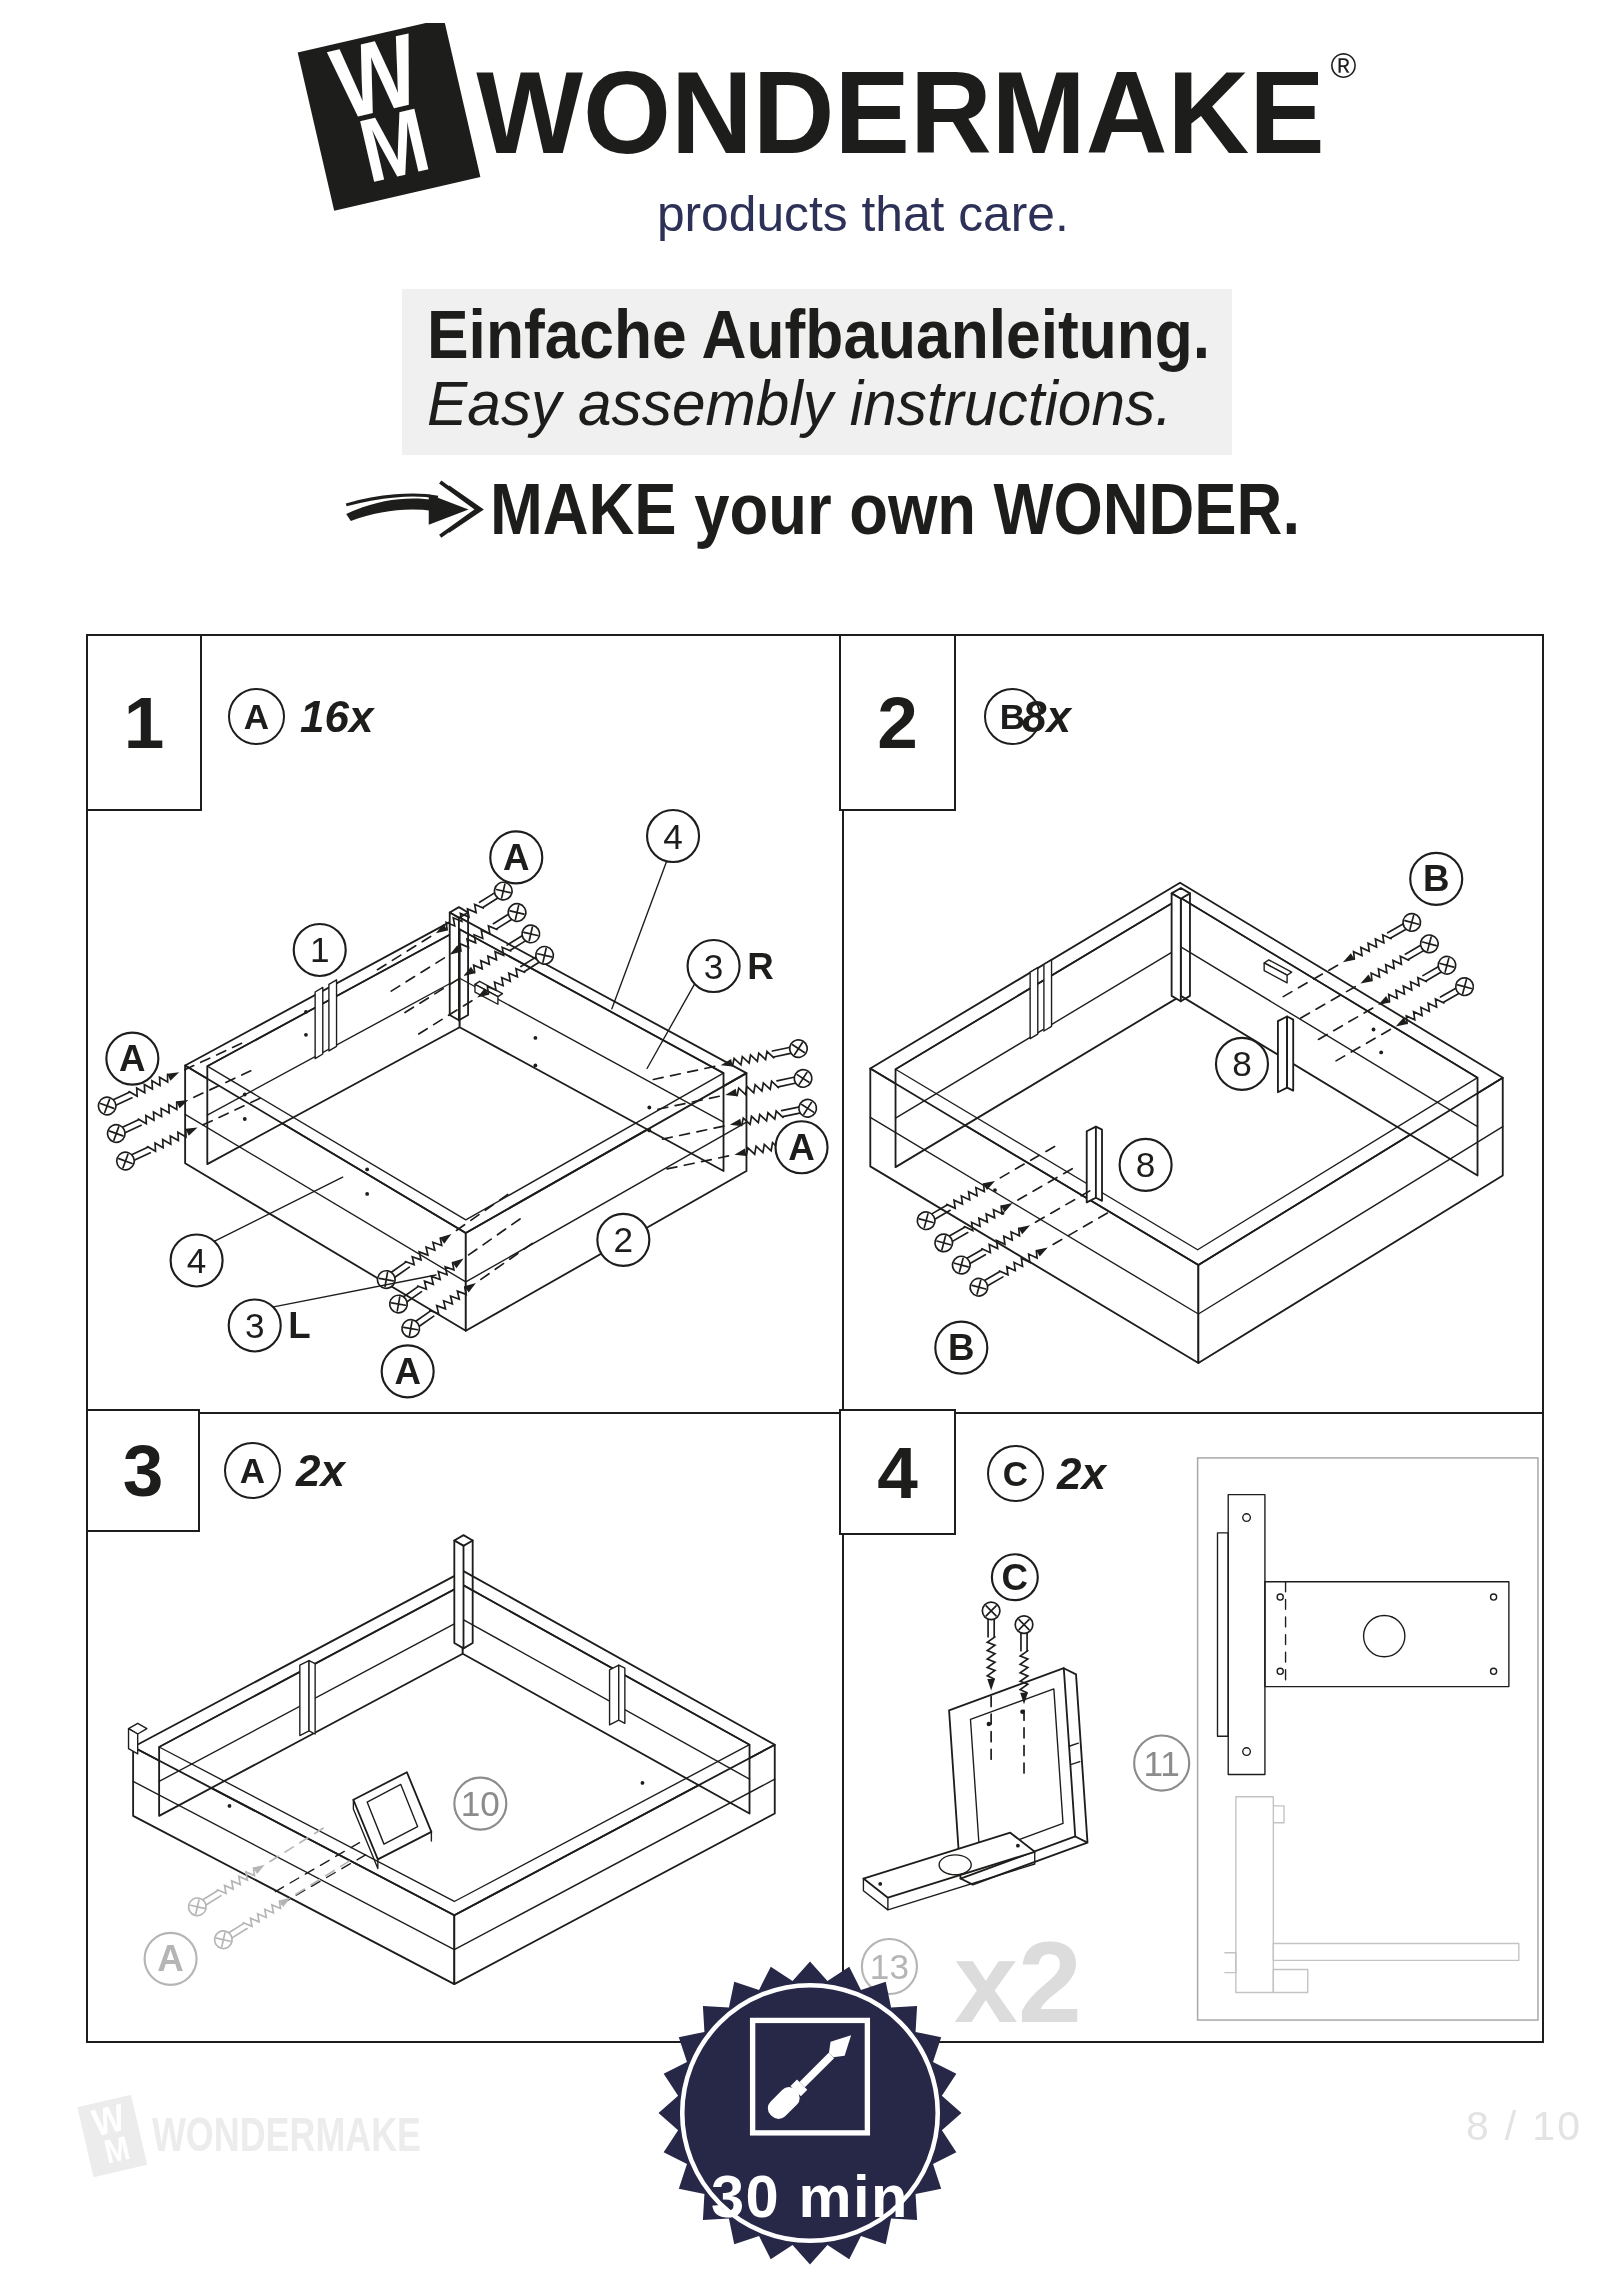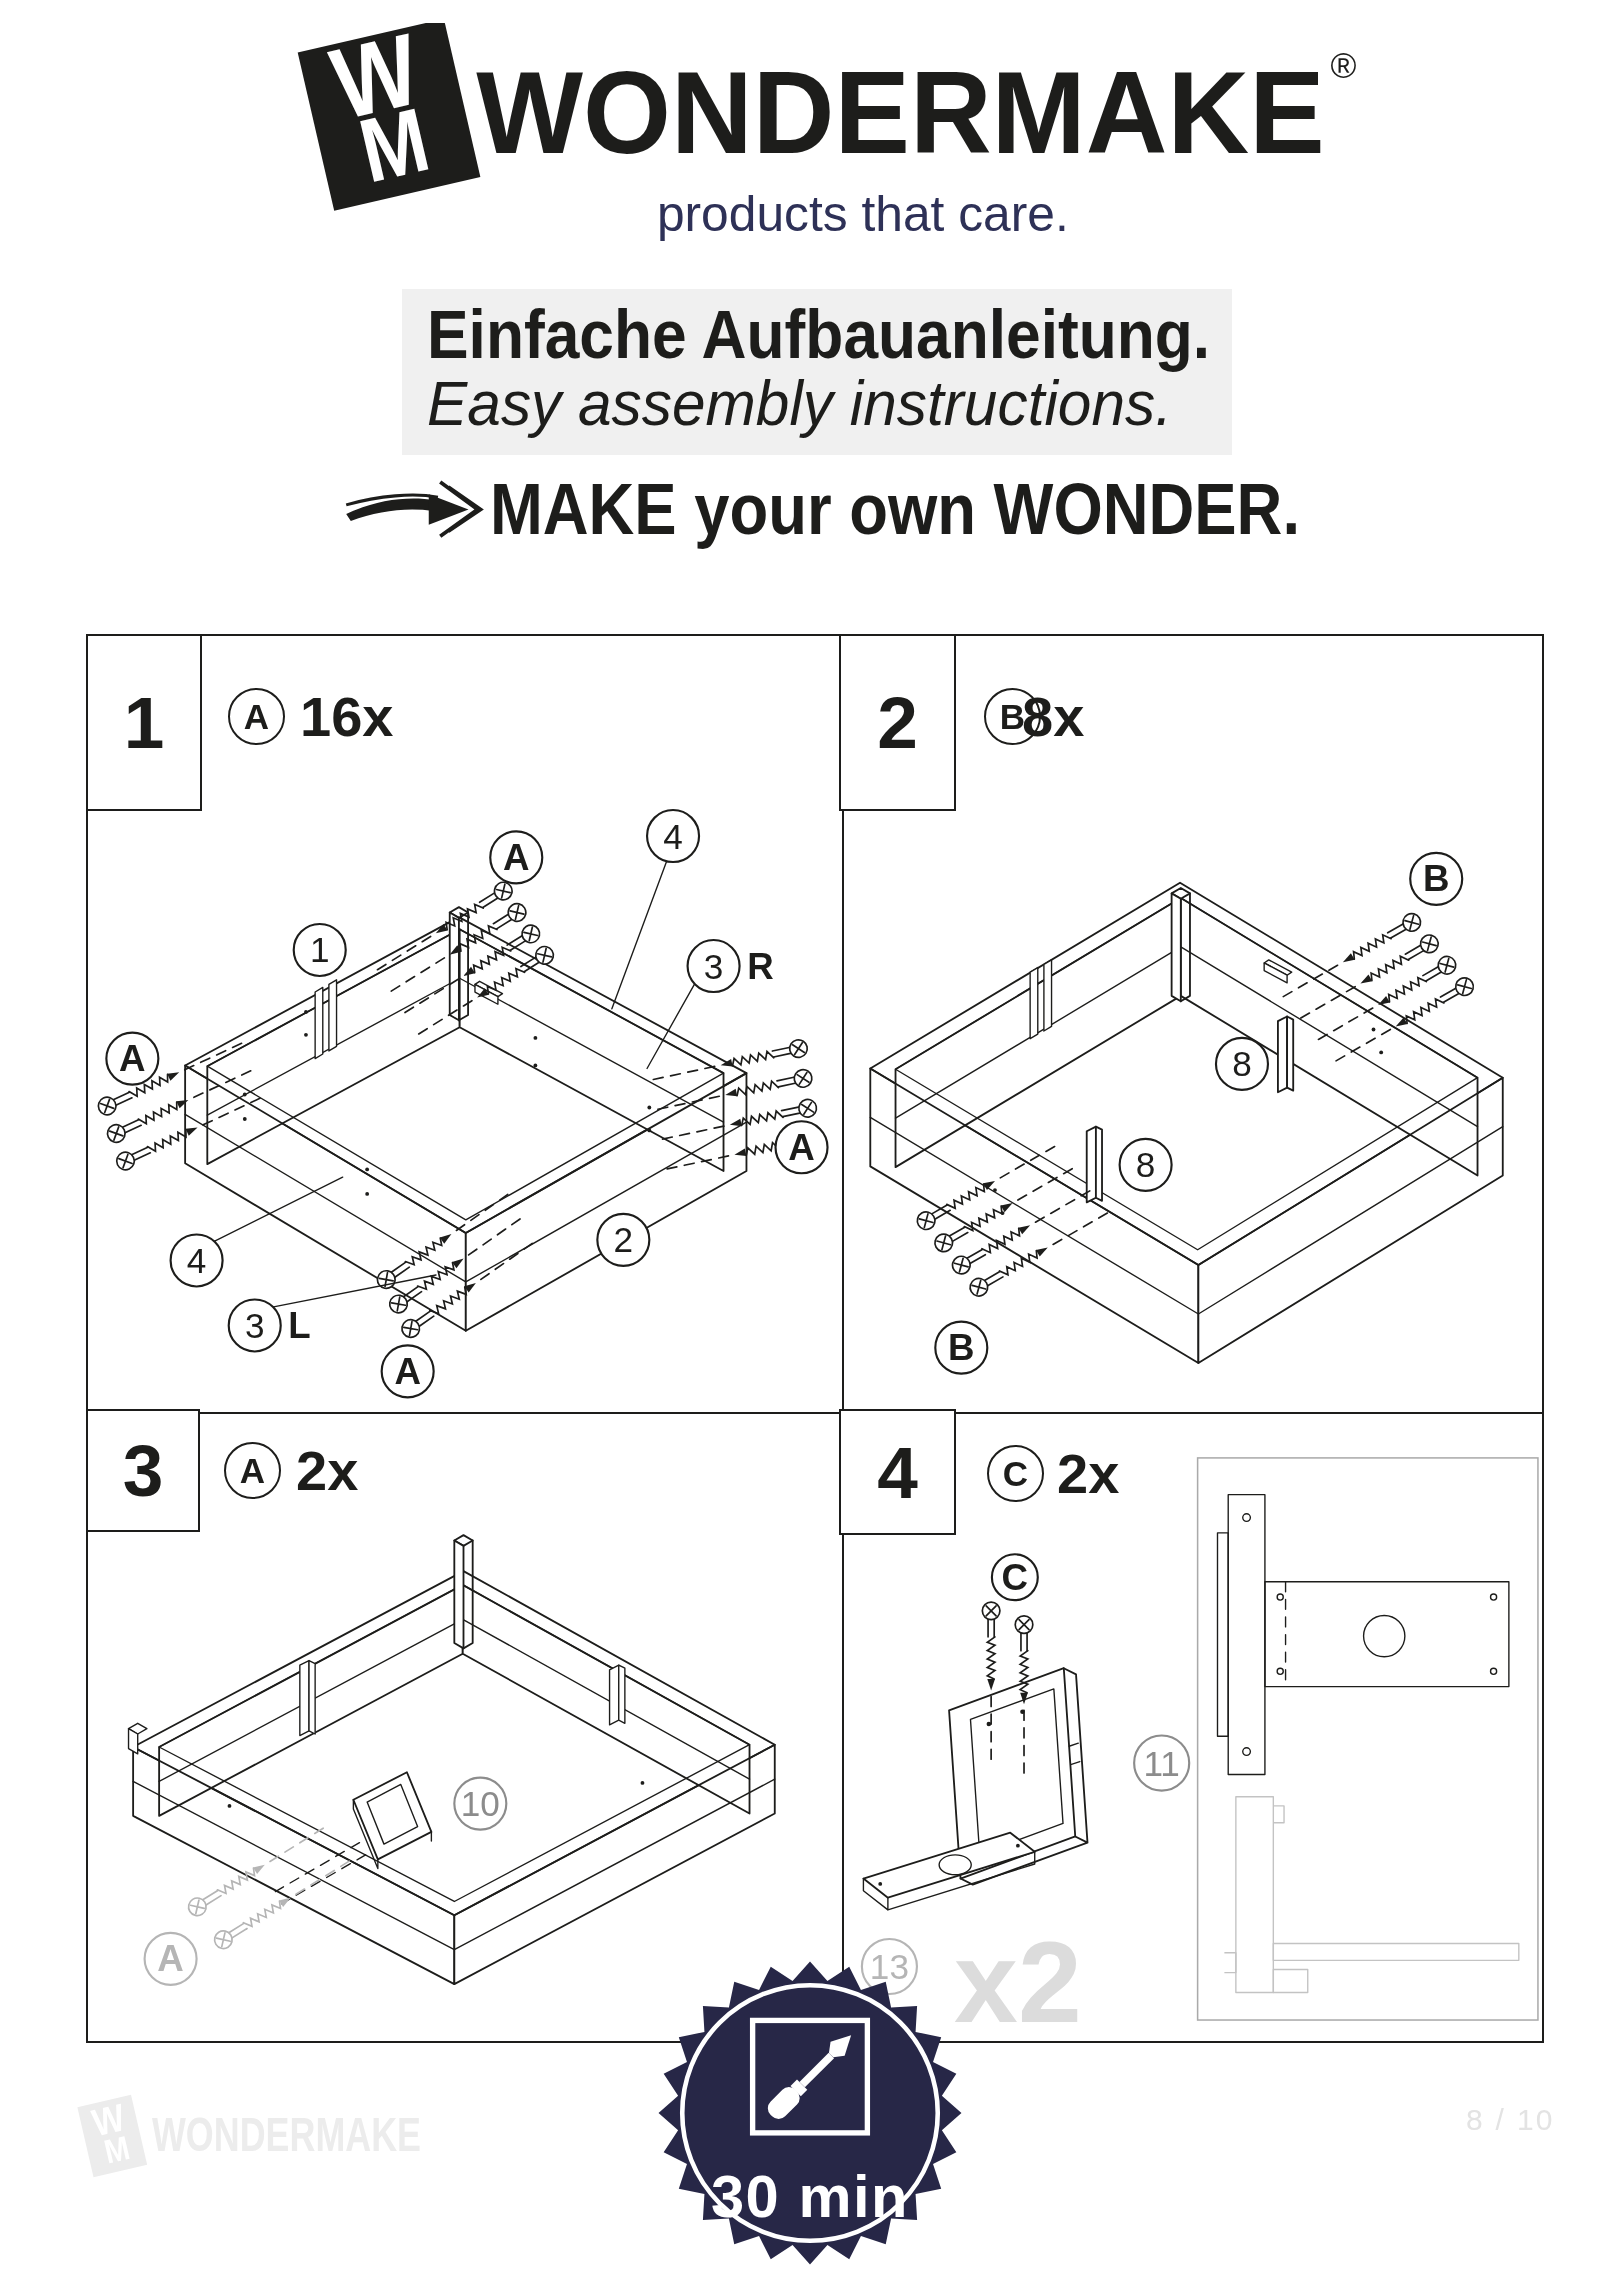--- a/index.html
+++ b/index.html
@@ -26,22 +26,22 @@
   
   .grid{left:86px;top:634px;width:1458px;height:1409px;border:2.3px solid #1d1d1b;box-sizing:border-box;background:transparent;}
   .vline{position:absolute;left:754px;top:0;width:2.3px;height:100%;background:#1d1d1b;}
   .hline{position:absolute;left:0;top:776px;width:100%;height:2.3px;background:#1d1d1b;}
   .stepbox{border:2.3px solid #1d1d1b;box-sizing:border-box;background:#ffffff;
            display:flex;align-items:center;justify-content:center;
            font-size:73px;font-weight:600;}
   .hw-circle{border:2.3px solid #1d1d1b;border-radius:50%;width:57px;height:57px;box-sizing:border-box;
              display:flex;align-items:center;justify-content:center;background:#fff;
              font-size:35px;font-weight:700;}
-  .hw-count{font-size:56px;font-weight:700;line-height:57px;}
-  .pagenum{left:1466px;top:2103px;font-size:30px;color:#e3e3e3;letter-spacing:2.3px;}
+  .hw-count{font-size:44px;font-weight:700;line-height:57px;font-style:italic;}
+  .pagenum{left:1466px;top:2103px;font-size:41px;color:#e3e3e3;letter-spacing:2.3px;}
   .badge{left:657px;top:1960px;width:306px;height:306px;z-index:30;}
 </style>
 </head>
 <body>
 
 <svg width="0" height="0" style="position:absolute" aria-hidden="true">
   <defs>
     <g id="screw" stroke="currentColor" stroke-width="2.2" fill="none" stroke-linecap="round">
       <circle cx="0" cy="0" r="11.5" fill="#ffffff"></circle>
       <path d="M-6.5,-6.5 L6.5,6.5 M-6.5,6.5 L6.5,-6.5"></path>

